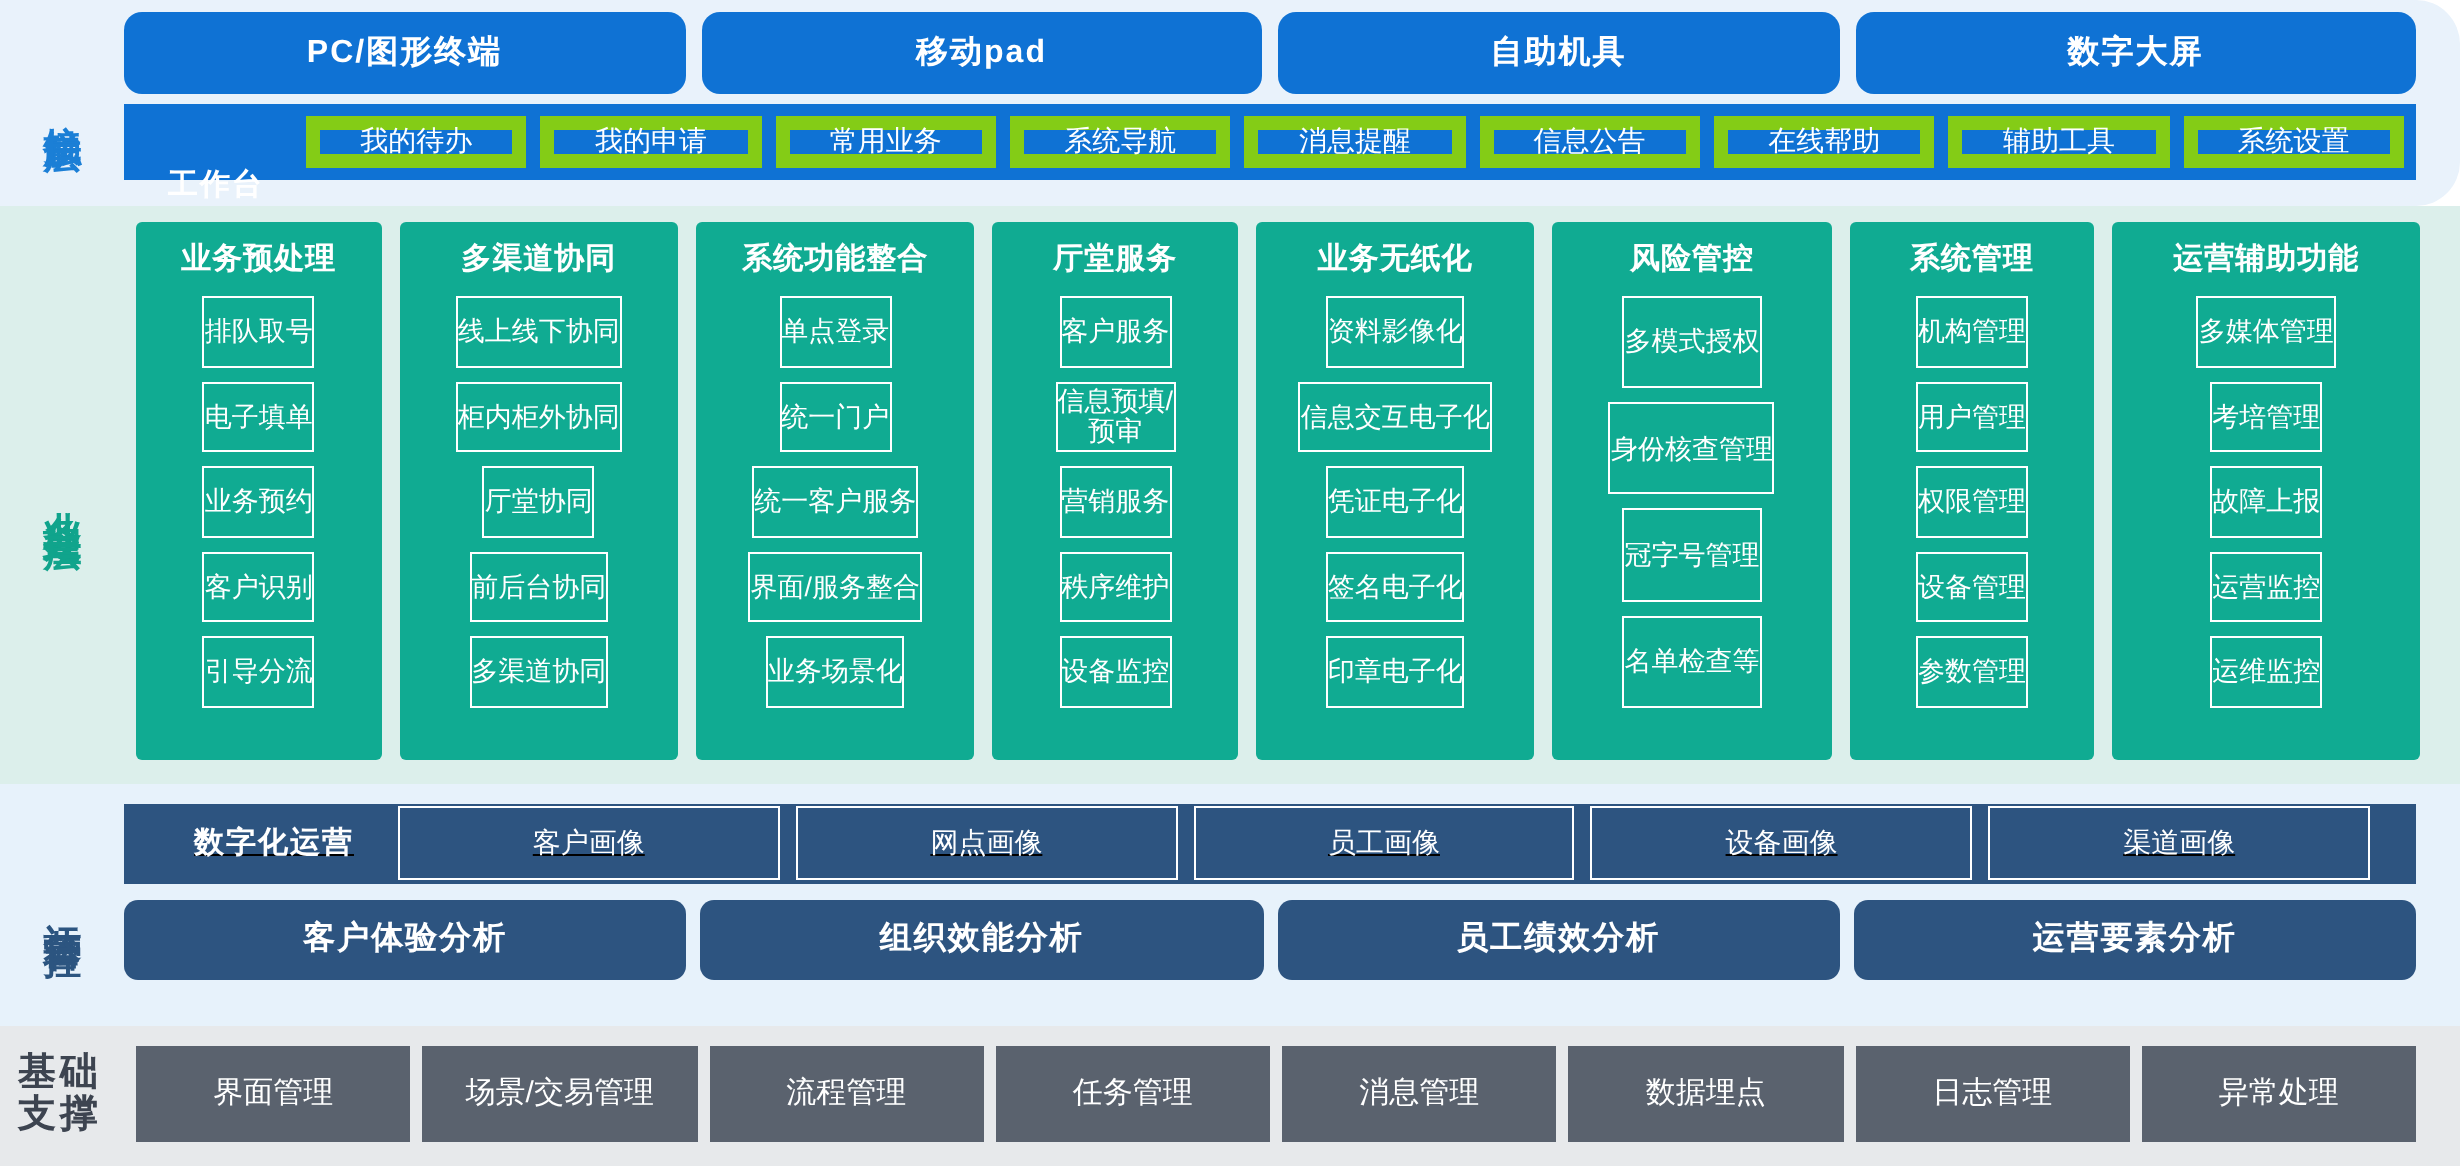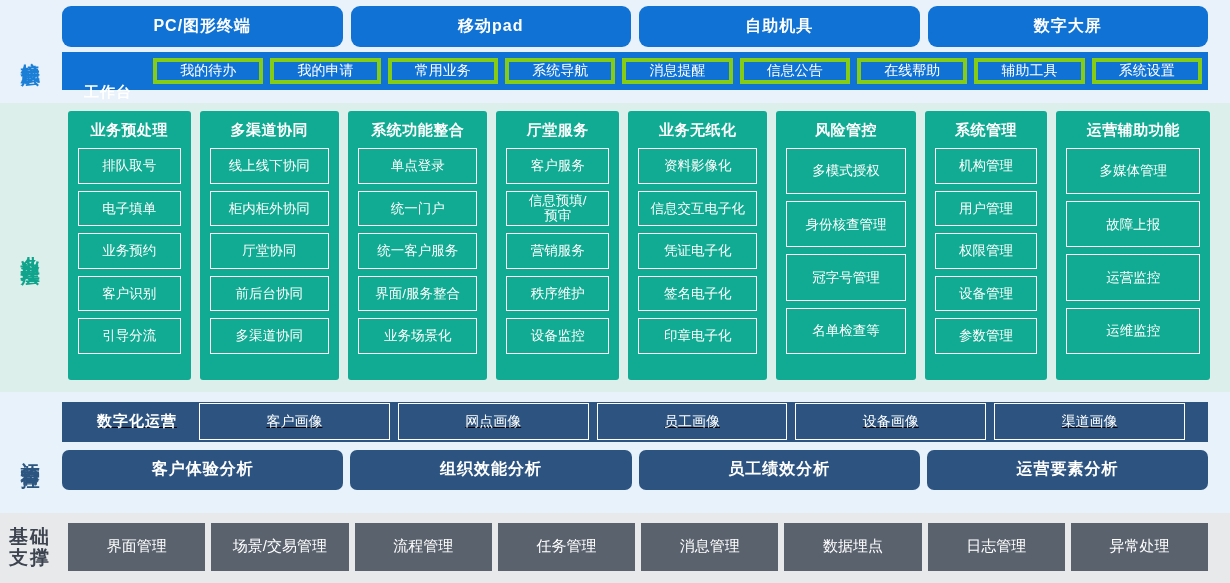--- a/index.html
+++ b/index.html
@@ -22,21 +22,21 @@
     letter-spacing: 1px;
   }
   .layer-label .vtxt {
     writing-mode: vertical-rl;
     text-orientation: upright;
     letter-spacing: 3px;
   }
   .layer-body { flex: 1 1 auto; display: flex; flex-direction: column; }
 
   
-  .layer-contact { height: 104px; background: #e9f2fb; }
+  .layer-contact { height: 104px; background: #e9f2fb; border-radius: 22px; }
   .layer-contact .layer-label { color: #1b7fd6; font-size: 19px; background: #e9f2fb; }
   .layer-contact .layer-body { padding: 6px 22px 8px 2px; gap: 5px; }
 
   .channel-row { display: flex; gap: 8px; height: 41px; }
   .channel-card {
     flex: 1 1 0;
     background: #0f72d4;
     border-radius: 9px;
     display: flex; align-items: center; justify-content: center;
     color: #ffffff; font-size: 16px; font-weight: bold;
@@ -50,39 +50,39 @@
     padding: 0 6px;
     gap: 7px;
   }
   .workbench-title {
     color: #ffffff; font-size: 15px; font-weight: bold;
     padding: 0 14px 0 16px; white-space: nowrap; letter-spacing: 1px; margin-top: 43px;
   }
   .wb-chip {
     flex: 1 1 0;
     height: 26px;
-    border: 4px solid #84cc16;
+    border: 7px solid #84cc16;
     display: flex; align-items: center; justify-content: center;
     color: #ffffff; font-size: 14px; white-space: nowrap;
   }
 
   
   .layer-business { height: 292px; background: #dcefeb; }
   .layer-business .layer-label { color: #10a48c; font-size: 19px; }
   .layer-business .layer-body {
     flex-direction: row;
     padding: 8px 20px 12px 8px;
     gap: 9px;
   }
   .biz-col {
     flex: 1 1 0;
     background: #10ab92;
     border-radius: 3px;
     padding: 8px 10px 26px 10px;
-    display: flex; flex-direction: column; gap: 7px;
+    display: flex; flex-direction: column; gap: 7px; align-items: center;
   }
   .biz-col-title {
     color: #ffffff; font-size: 15px; font-weight: bold;
     text-align: center; height: 22px; line-height: 22px;
     white-space: nowrap; letter-spacing: 0.5px;
   }
   .biz-item {
     flex: 1 1 0;
     border: 1px solid #ffffff;
     color: #ffffff; font-size: 13.5px;
@@ -238,20 +238,21 @@
         <div class="biz-item">机构管理</div>
         <div class="biz-item">用户管理</div>
         <div class="biz-item">权限管理</div>
         <div class="biz-item">设备管理</div>
         <div class="biz-item">参数管理</div>
       </div>
 
       <div class="biz-col w-wide">
         <div class="biz-col-title">运营辅助功能</div>
         <div class="biz-item">多媒体管理</div>
+        <div class="biz-item">考培管理</div>
         <div class="biz-item">故障上报</div>
         <div class="biz-item">运营监控</div>
         <div class="biz-item">运维监控</div>
       </div>
 
     </div>
   </section>
 
   <section class="layer layer-ops">
     <div class="layer-label">

